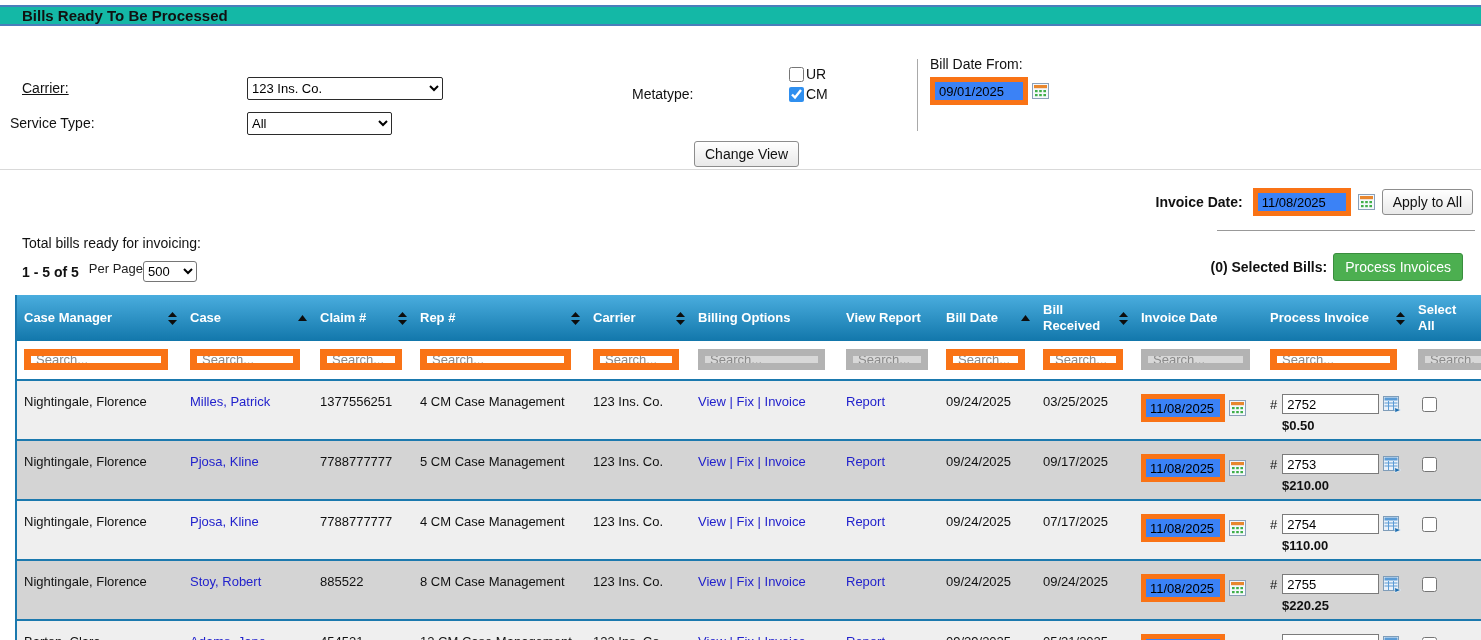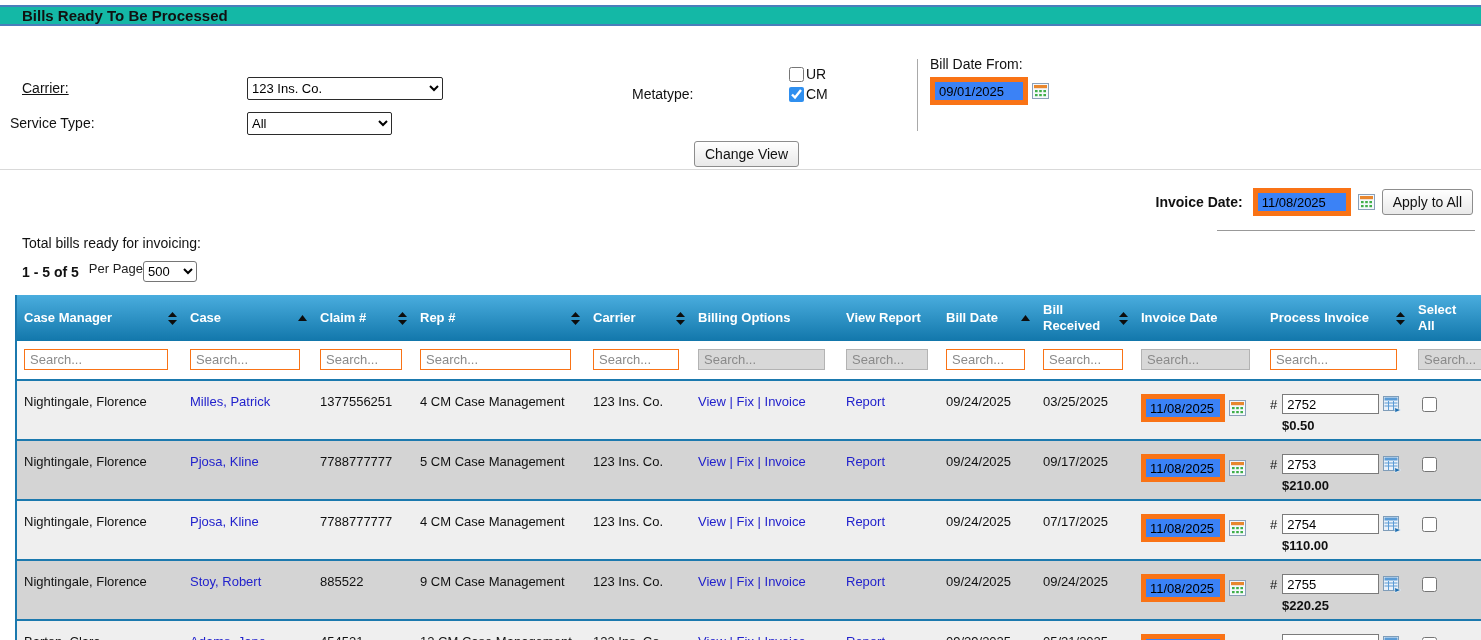--- a/index.html
+++ b/index.html
@@ -71,21 +71,21 @@
   .grid thead th {
     background:linear-gradient(#4aadde,#1277ab);
     color:#fff; font-size:13px; font-weight:bold; text-align:left;
     height:46px; padding:4px 6px 4px 7px; vertical-align:middle;
   }
   .hwrap { display:flex; align-items:center; justify-content:space-between; gap:4px; }
   .hwrap .hlbl { line-height:1.2; }
   .sorticon { flex:0 0 auto; cursor:pointer; }
   .grid .searchrow td { background:#fff; padding:8px 7px 9px 7px; border-bottom:2px solid #1b79ae; }
   .grid .searchrow input {
-    width:95%; height:21px; border:1px solid #f97316; font-size:13px; padding:1px 5px;
+    width:95%; height:21px; border:7px solid #f97316; font-size:13px; padding:1px 5px;
     font-family:"Liberation Sans", sans-serif; color:#333; background:#fff;
   }
   .grid .searchrow input::placeholder { color:#8a8a8a; opacity:1; }
   .grid .searchrow input.off { background:#d8d8d8; border-color:#b3b3b3; }
   .grid .searchrow td.selcol input { width:70px; }
   .grid tbody td {
     font-size:13px; vertical-align:top; padding:13px 7px 6px 7px;
     border-bottom:2px solid #1b79ae; height:47px;
   }
   .grid tbody tr.odd td  { background:#efefef; }
@@ -187,20 +187,24 @@
     <div class="range-row">
       <span class="range">1 - 5 of 5</span>
       <span class="perpage">
         <span>Per Page</span>
         <select>
           <option>500</option>
         </select>
       </span>
     </div>
   </div>
+  <div class="summary-right">
+    <span class="sel-bills">(0) Selected Bills:</span>
+    <button class="green">Process Invoices</button>
+  </div>
 </div>
 
 <table class="grid">
   <colgroup id="cols">
       <col style="width:167px">
       <col style="width:130px">
       <col style="width:100px">
       <col style="width:173px">
       <col style="width:105px">
       <col style="width:148px">
@@ -498,21 +502,21 @@
             </span>
           </div>
        <div class="amt">$110.00</div>
      </td>
      <td class="sel-cell"><input type="checkbox" style=""></td>
    </tr>
       <tr class="even">
      <td>Nightingale, Florence</td>
      <td><a href="#">Stoy, Robert</a></td>
      <td>885522</td>
-     <td>9 CM Case Management</td>
+     <td>8 CM Case Management</td>
      <td>123 Ins. Co.</td>
      <td><a href="#">View</a><span class="sep"> | </span><a href="#">Fix</a><span class="sep"> | </span><a href="#">Invoice</a></td>
      <td><a href="#">Report</a></td>
      <td>09/24/2025</td>
      <td>09/24/2025</td>
      <td class="invdate-cell">
        <div class="inrow">
             <input class="dt small" type="text" value="11/08/2025" style="">
             <span class="cal">
               <svg width="17" height="16" viewBox="0 0 17 16">

